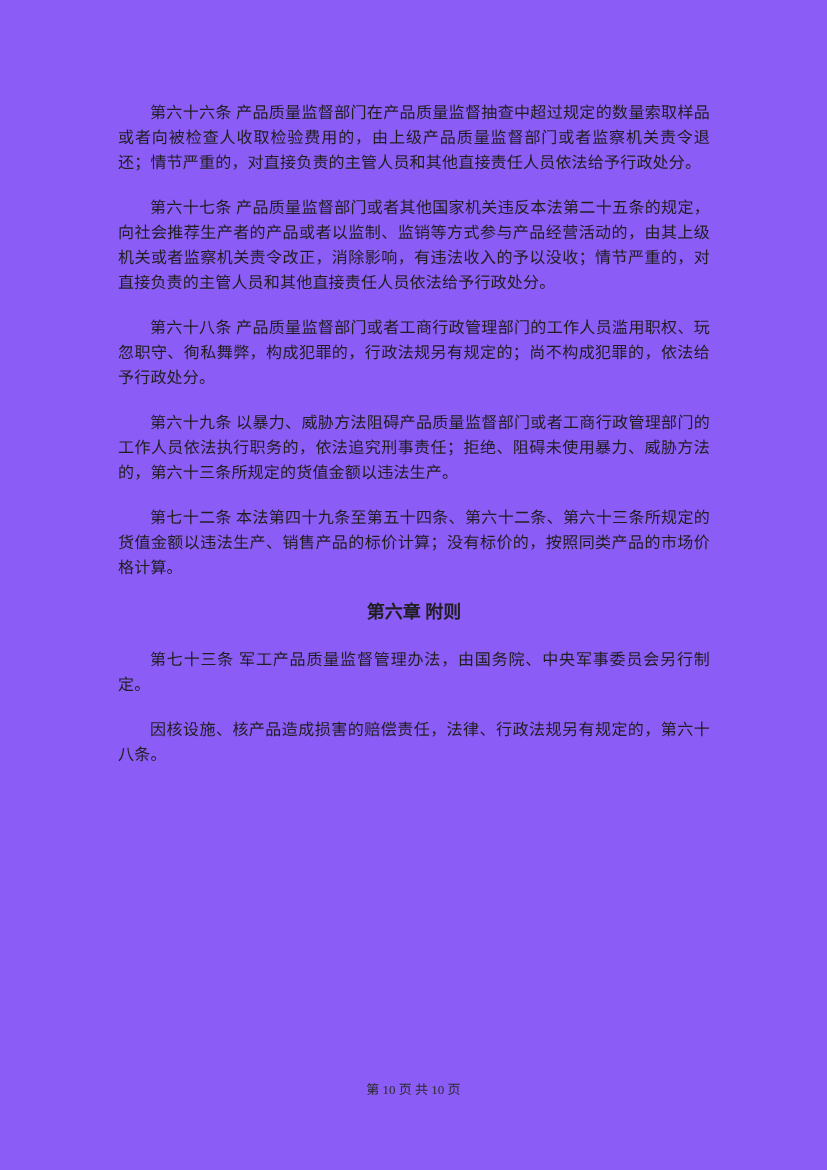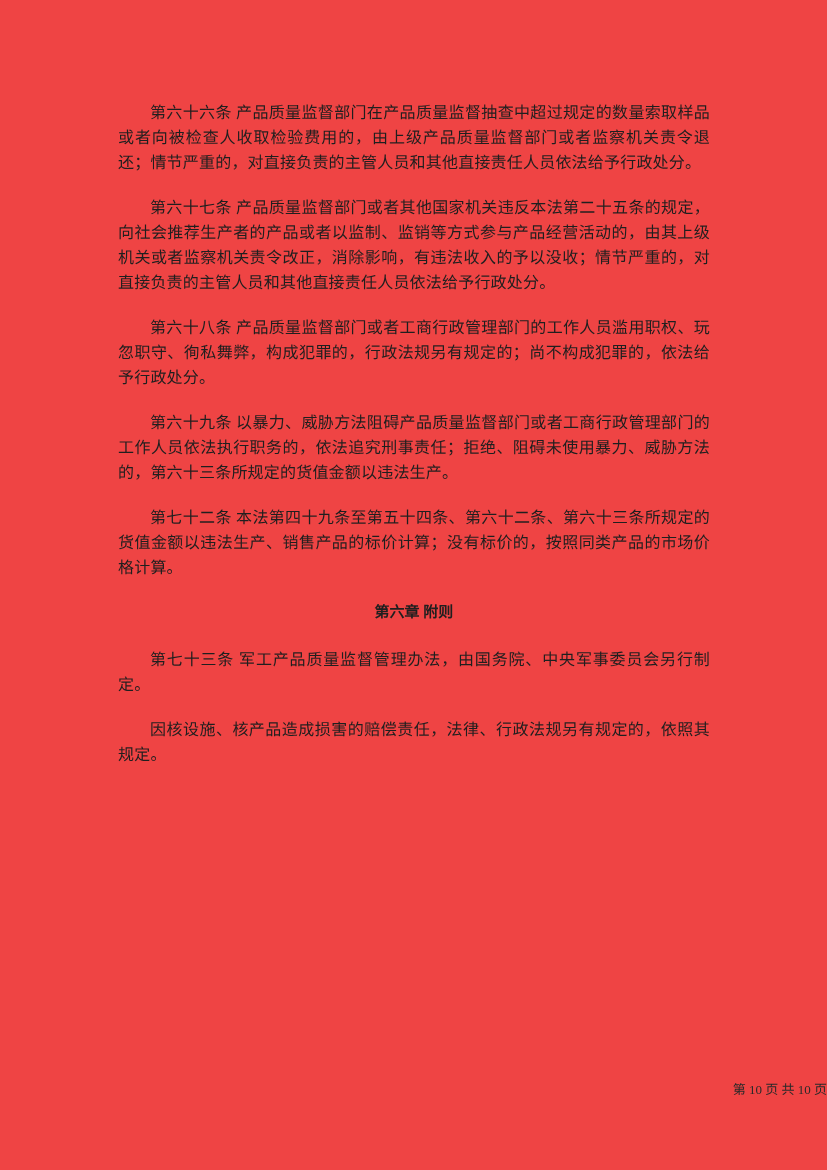--- a/index.html
+++ b/index.html
@@ -4,68 +4,68 @@
 <style>
   html, body {
     margin: 0;
     padding: 0;
     background: #ffffff;
   }
   .page {
     position: relative;
     width: 827px;
     height: 1170px;
-    background: #ef4444;
+    background: #8b5cf6;
     overflow: hidden;
     font-family: "Liberation Serif", "DejaVu Serif", serif;
     color: #1f1f1f;
   }
   .content {
     position: absolute;
     top: 100px;
     left: 118px;
     width: 592px;
   }
   .content p {
     margin: 0 0 20px 0;
     font-size: 16px;
     line-height: 25px;
     text-align: justify;
     text-indent: 32px;
     letter-spacing: 0.2px;
   }
   .chapter-heading {
     margin: 12px 0 22px 0;
-    font-size: 15px;
+    font-size: 18px;
     line-height: 25px;
     font-weight: bold;
     text-align: center;
     text-indent: 0;
   }
   .footer {
     position: absolute;
     top: 1082px;
     left: 0;
     width: 827px;
-    text-align: right;
+    text-align: center;
     font-size: 13px;
     line-height: 16px;
     color: #2a2a2a;
   }
 </style>
 </head>
 <body>
 
 <div class="page">
   <div class="content">
     <p>第六十六条 产品质量监督部门在产品质量监督抽查中超过规定的数量索取样品或者向被检查人收取检验费用的，由上级产品质量监督部门或者监察机关责令退还；情节严重的，对直接负责的主管人员和其他直接责任人员依法给予行政处分。</p>
     <p>第六十七条 产品质量监督部门或者其他国家机关违反本法第二十五条的规定，向社会推荐生产者的产品或者以监制、监销等方式参与产品经营活动的，由其上级机关或者监察机关责令改正，消除影响，有违法收入的予以没收；情节严重的，对直接负责的主管人员和其他直接责任人员依法给予行政处分。</p>
     <p>第六十八条 产品质量监督部门或者工商行政管理部门的工作人员滥用职权、玩忽职守、徇私舞弊，构成犯罪的，行政法规另有规定的；尚不构成犯罪的，依法给予行政处分。</p>
     <p>第六十九条 以暴力、威胁方法阻碍产品质量监督部门或者工商行政管理部门的工作人员依法执行职务的，依法追究刑事责任；拒绝、阻碍未使用暴力、威胁方法的，第六十三条所规定的货值金额以违法生产。</p>
     <p>第七十二条 本法第四十九条至第五十四条、第六十二条、第六十三条所规定的货值金额以违法生产、销售产品的标价计算；没有标价的，按照同类产品的市场价格计算。</p>
     <h2 class="chapter-heading">第六章 附则</h2>
     <p>第七十三条 军工产品质量监督管理办法，由国务院、中央军事委员会另行制定。</p>
-    <p>因核设施、核产品造成损害的赔偿责任，法律、行政法规另有规定的，依照其规定。</p>
+    <p>因核设施、核产品造成损害的赔偿责任，法律、行政法规另有规定的，第六十八条。</p>
   </div>
   <div class="footer">
     <span>第 10 页 共 10 页</span>
   </div>
 </div>
 
 </body></html>

